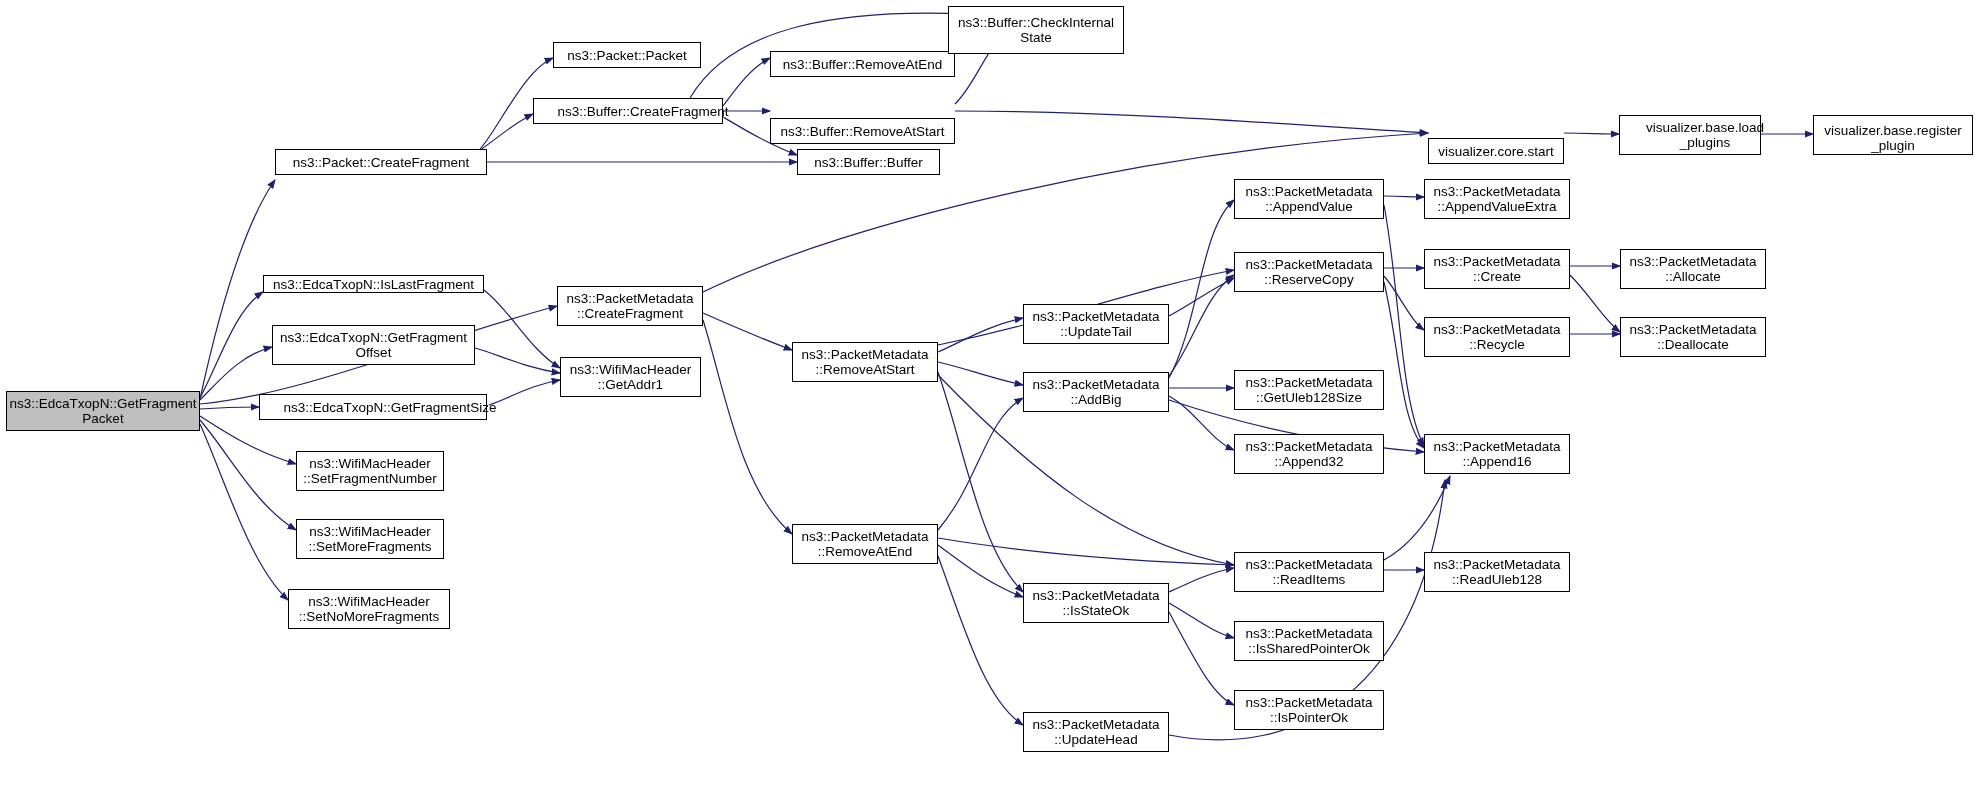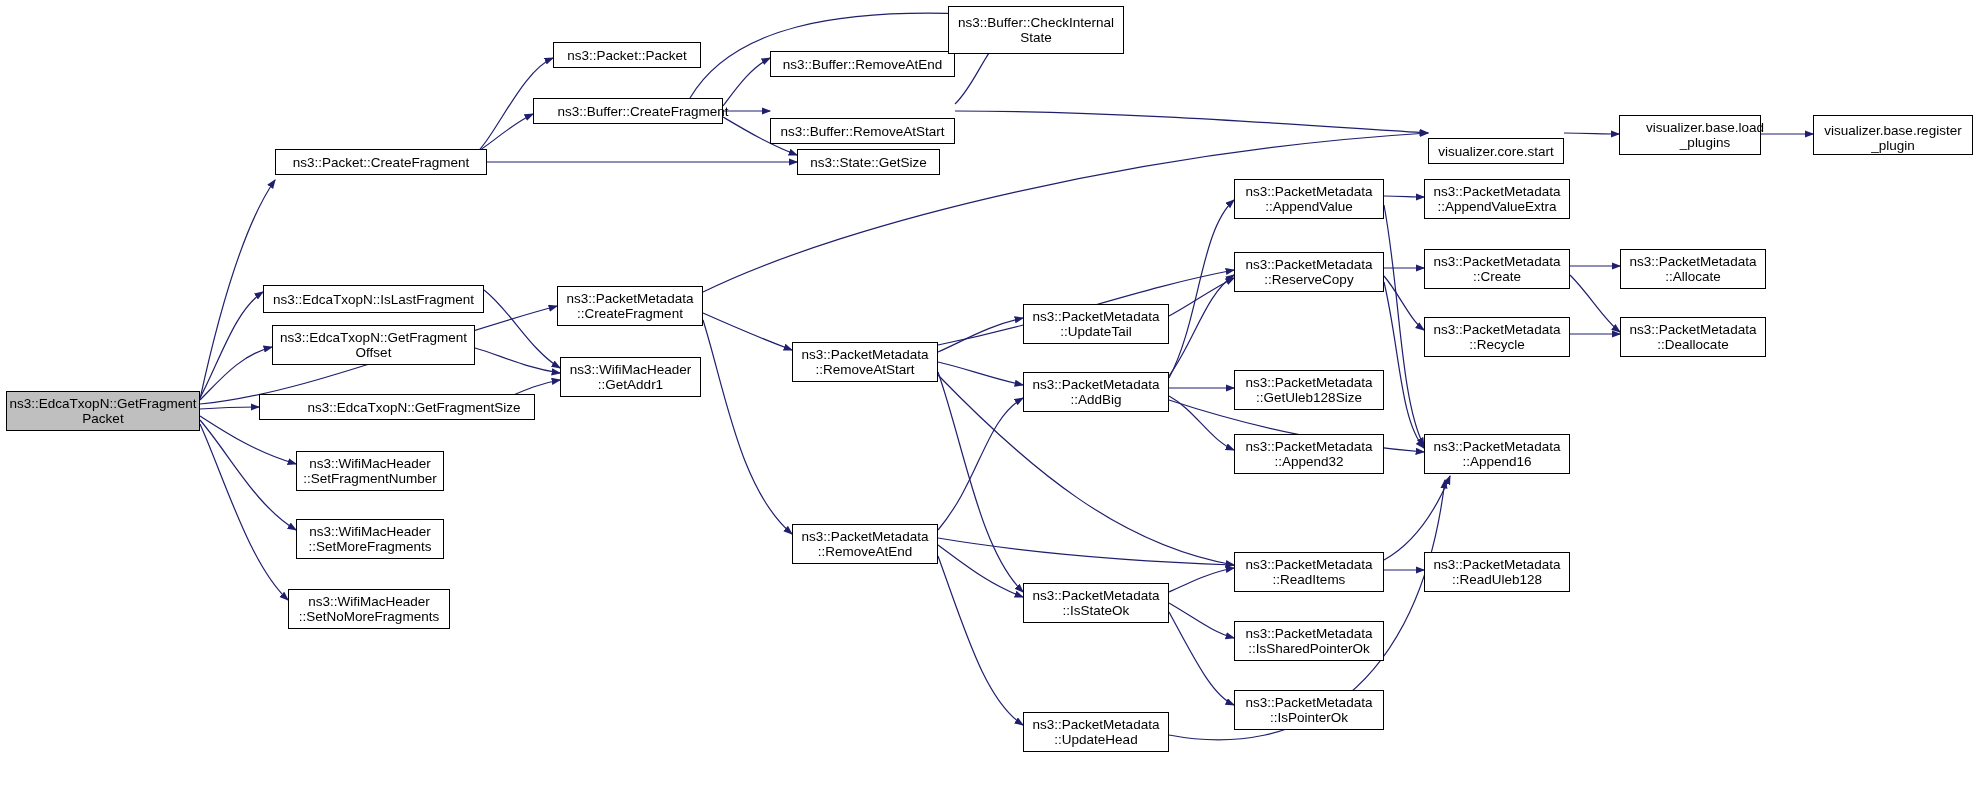--- a/index.html
+++ b/index.html
@@ -98,30 +98,30 @@
         <span>ns3::Buffer::RemoveAtEnd</span>
       </div>
       <div class="node" style="left: 770px; top: 98px; width: 185px; height: 26px; margin-top: 20px;">
         <span>ns3::Buffer::RemoveAtStart</span>
       </div>
       <div class="node" style="left: 948px; top: 6px; width: 176px; height: 48px;">
         <span>ns3::Buffer::CheckInternal
 State</span>
       </div>
       <div class="node" style="left: 797px; top: 149px; width: 143px; height: 26px;">
-        <span>ns3::State::GetSize</span>
-      </div>
-      <div class="node" style="left: 263px; top: 285px; width: 221px; height: 28px;">
+        <span>ns3::Buffer::Buffer</span>
+      </div>
+      <div class="node" style="left: 263px; top: 275px; width: 221px; height: 18px;">
         <span>ns3::EdcaTxopN::IsLastFragment</span>
       </div>
       <div class="node" style="left: 272px; top: 325px; width: 203px; height: 40px;">
         <span>ns3::EdcaTxopN::GetFragment
 Offset</span>
       </div>
-      <div class="node" style="left: 259px; top: 394px; width: 276px; height: 26px; padding-left: 36px;">
+      <div class="node" style="left: 259px; top: 394px; width: 228px; height: 26px; padding-left: 36px;">
         <span>ns3::EdcaTxopN::GetFragmentSize</span>
       </div>
       <div class="node" style="left: 296px; top: 451px; width: 148px; height: 40px;">
         <span>ns3::WifiMacHeader
 ::SetFragmentNumber</span>
       </div>
       <div class="node" style="left: 296px; top: 519px; width: 148px; height: 40px;">
         <span>ns3::WifiMacHeader
 ::SetMoreFragments</span>
       </div>

